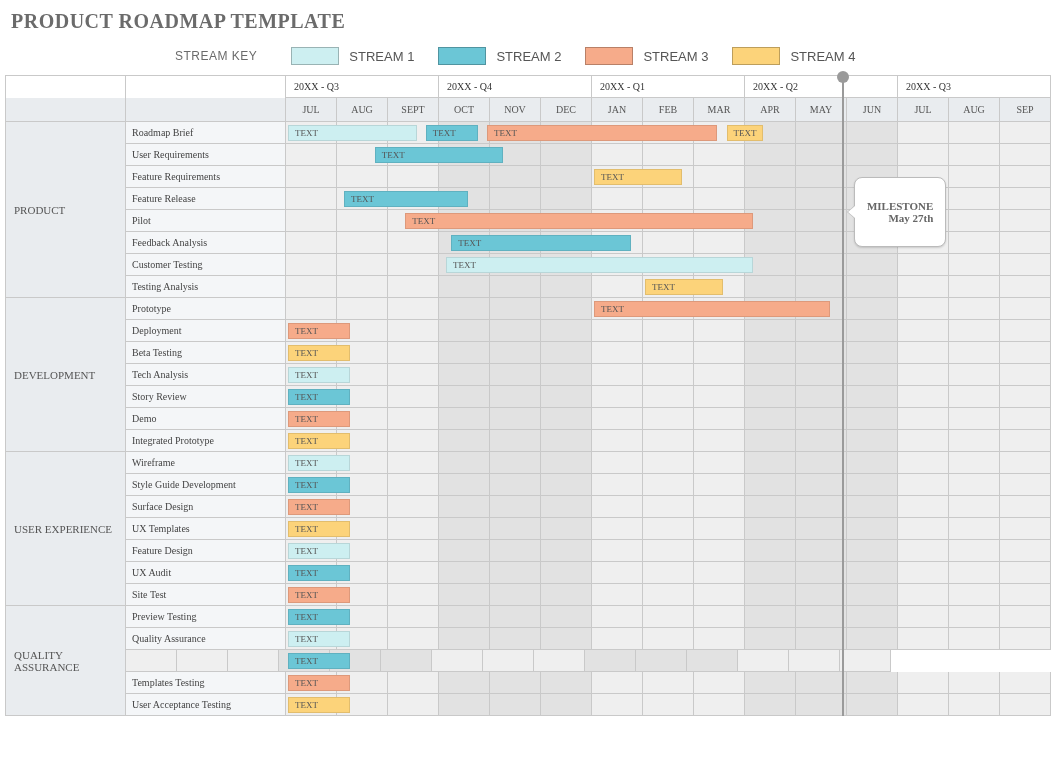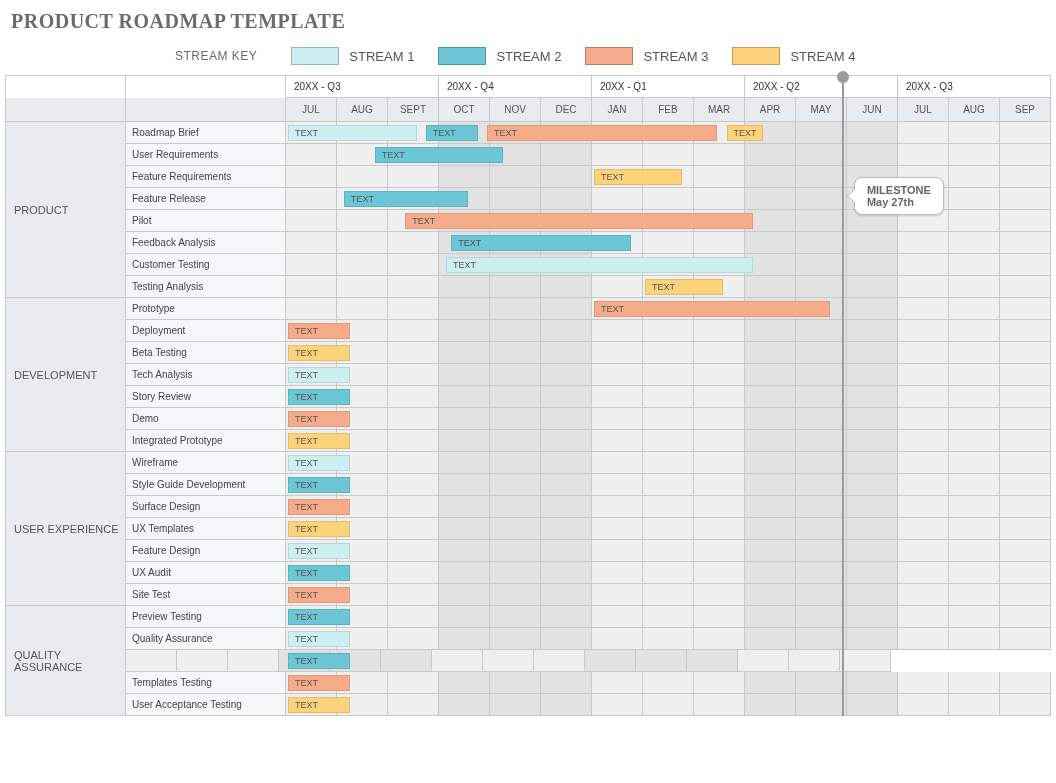--- a/index.html
+++ b/index.html
@@ -37,21 +37,21 @@
   .m-alt0 { background: #efefef; }
   .m-alt1 { background: #e2e2e2; }
 
   
   .gantt { position: absolute; left: 280px; top: 46px;  }
   .bar { position: absolute; height: 16px; border: 1px solid rgba(0,0,0,0.1); display: flex; align-items: center; padding-left: 6px; font-size: 9px; color: #555; text-align: right; }
 
   
   .milestone-line { position: absolute; width: 2px; background: #9a9a9a; top: 0; }
   .milestone-dot { position: absolute; width: 12px; height: 12px; border-radius: 50%; background: #9a9a9a; }
-  .milestone-bubble { position: absolute; background: #fff; border: 1px solid #bbb; border-radius: 8px; padding: 6px 12px; text-align: left; font-size: 11px; font-weight: 700; color: #666; box-shadow: 0 1px 2px rgba(0,0,0,0.15); }
+  .milestone-bubble { position: absolute; background: #fff; border: 1px solid #bbb; border-radius: 8px; padding: 22px 12px; text-align: right; font-size: 11px; font-weight: 700; color: #666; box-shadow: 0 1px 2px rgba(0,0,0,0.15); }
   .milestone-bubble::before { content:""; position:absolute; left:-7px; top:50%; transform:translateY(-50%); width:0; height:0; border-top:6px solid transparent; border-bottom:6px solid transparent; border-right:7px solid #fff; filter: drop-shadow(-1px 0 0 #bbb); }
 
 </style>
 </head>
 <body>
 
 <div class="wrap">
   <h1>PRODUCT ROADMAP TEMPLATE</h1>
 
   <div class="legend">
@@ -67,21 +67,21 @@
     <div class="legend-item">
       <span class="swatch s3"></span>
       <span>STREAM 3</span>
     </div>
     <div class="legend-item">
       <span class="swatch s4"></span>
       <span>STREAM 4</span>
     </div>
   </div>
 
-  <div class="grid" id="grid" style="overflow: visible; position: relative; ">
+  <div class="grid" id="grid" style="overflow: visible; position: relative;  font-family: Liberation Serif, serif;">
 
     <div class="row hrow1">
         <div class="cell col-cat" style="background:#fff;border-bottom:none;"></div>
         <div class="cell col-task" style="background:#fff;border-bottom:none;"></div>
         <div class="cell quarter" style="width: 153px;">20XX - Q3</div>
         <div class="cell quarter" style="width: 153px;">20XX - Q4</div>
         <div class="cell quarter" style="width: 153px;">20XX - Q1</div>
         <div class="cell quarter" style="width: 153px;">20XX - Q2</div>
         <div class="cell quarter" style="width: 153px;">20XX - Q3</div>
       </div>

